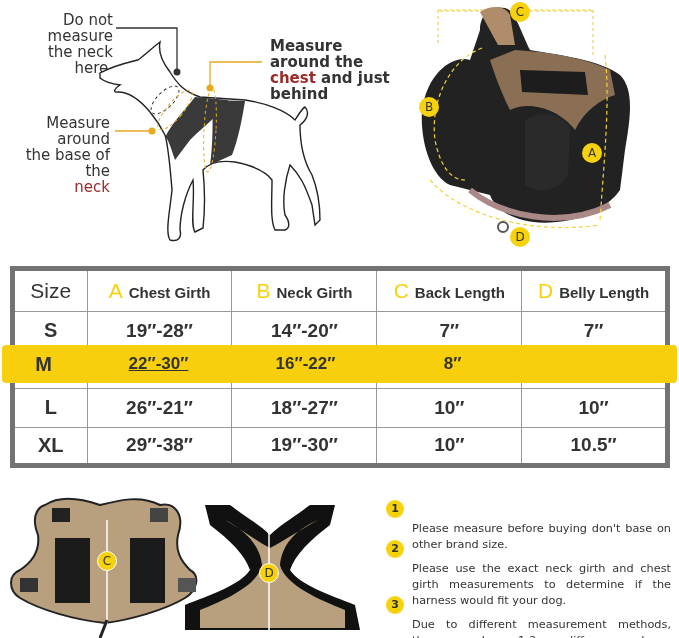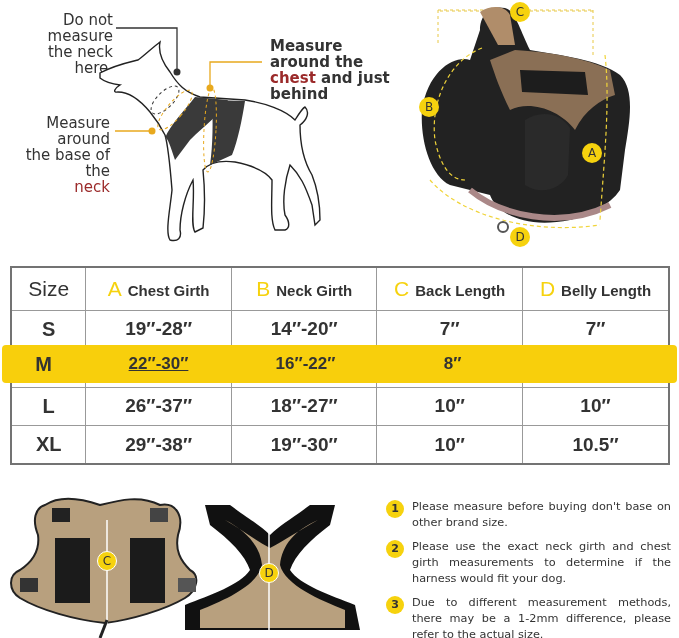--- a/index.html
+++ b/index.html
@@ -1,31 +1,31 @@
 <!DOCTYPE html>
 <html><head>
 <meta charset="utf-8">
 <style>
   * { box-sizing: border-box; margin: 0; padding: 0; }
   body { width: 679px; height: 638px; background: #fff; position: relative; overflow: hidden; font-family: "DejaVu Sans", sans-serif; color: #333; }
   .abs { position: absolute; }
   .lbl { font-size: 15px; line-height: 16px; color: #333; }
   .red { color: #9b2a2a; }
   .yel-badge { width: 20px; height: 20px; border-radius: 50%; background: #f6d20e; color: #333; font-size: 12px; display: flex; align-items: center; justify-content: center; font-weight: normal; }
-  table.sz { position: absolute; left: 10px; top: 266px; width: 660px; border-collapse: collapse; border: 2px solid #737373; }
+  table.sz { position: absolute; left: 10px; top: 266px; width: 660px; border-collapse: collapse; border: 5px solid #737373; }
   table.sz td { border: 1px solid #999; height: 38.5px; text-align: center; font-family: "Liberation Sans", sans-serif; font-weight: bold; font-size: 19px; color: #333; }
   table.sz tr.hdr td { height: 43px; font-size: 15px; }
   table.sz tr.hdr td.size { font-size: 21px; font-weight: normal; }
   table.sz td.sizecol { font-size: 20px; width: 75px; }
   .hl-letter { color: #f6d20e; font-size: 21px; font-weight: normal; margin-right: 6px; }
   .mband { position: absolute; left: 2px; top: 345px; width: 675px; height: 38px; background: #f8cf0c; border-radius: 4px; }
   .mrow { position: absolute; left: 2px; top: 345px; width: 675px; height: 38px; display: flex; align-items: center; font-family: "Liberation Sans", sans-serif; font-weight: bold; font-size: 17px; color: #333; }
   .note { position: absolute; left: 386px; width: 285px; font-size: 11.3px; line-height: 16px; color: #333; display: flex; gap: 8px; }
   .note .num { flex: 0 0 18px; width: 18px; height: 18px; border-radius: 50%; background: #f6d20e; font-size: 11px; display: flex; align-items: center; justify-content: center; font-weight: bold; margin-top: 1px; }
-  .note .txt { text-align: justify; }
+  .note .txt { text-align: justify; margin-top: 22px; }
 </style>
 </head>
 <body>
 
 <div class="abs lbl" style="left:18px;top:12px;width:95px;text-align:right;">
   <div>Do not measure</div>
   <div>the neck here.</div>
 </div>
 <div class="abs lbl" style="left:270px;top:38px;width:130px;font-weight:bold;">
   <div>Measure around the</div>
@@ -94,21 +94,21 @@
   </tr>
   <tr>
     <td class="sizecol"></td>
         <td></td>
         <td></td>
         <td></td>
         <td></td>
   </tr>
   <tr>
     <td class="sizecol">L</td>
-    <td>26″-37″</td>
+    <td>26″-21″</td>
     <td>18″-27″</td>
     <td>10″</td>
     <td>10″</td>
   </tr>
   <tr>
     <td class="sizecol">XL</td>
     <td>29″-38″</td>
     <td>19″-30″</td>
     <td>10″</td>
     <td>10.5″</td>

